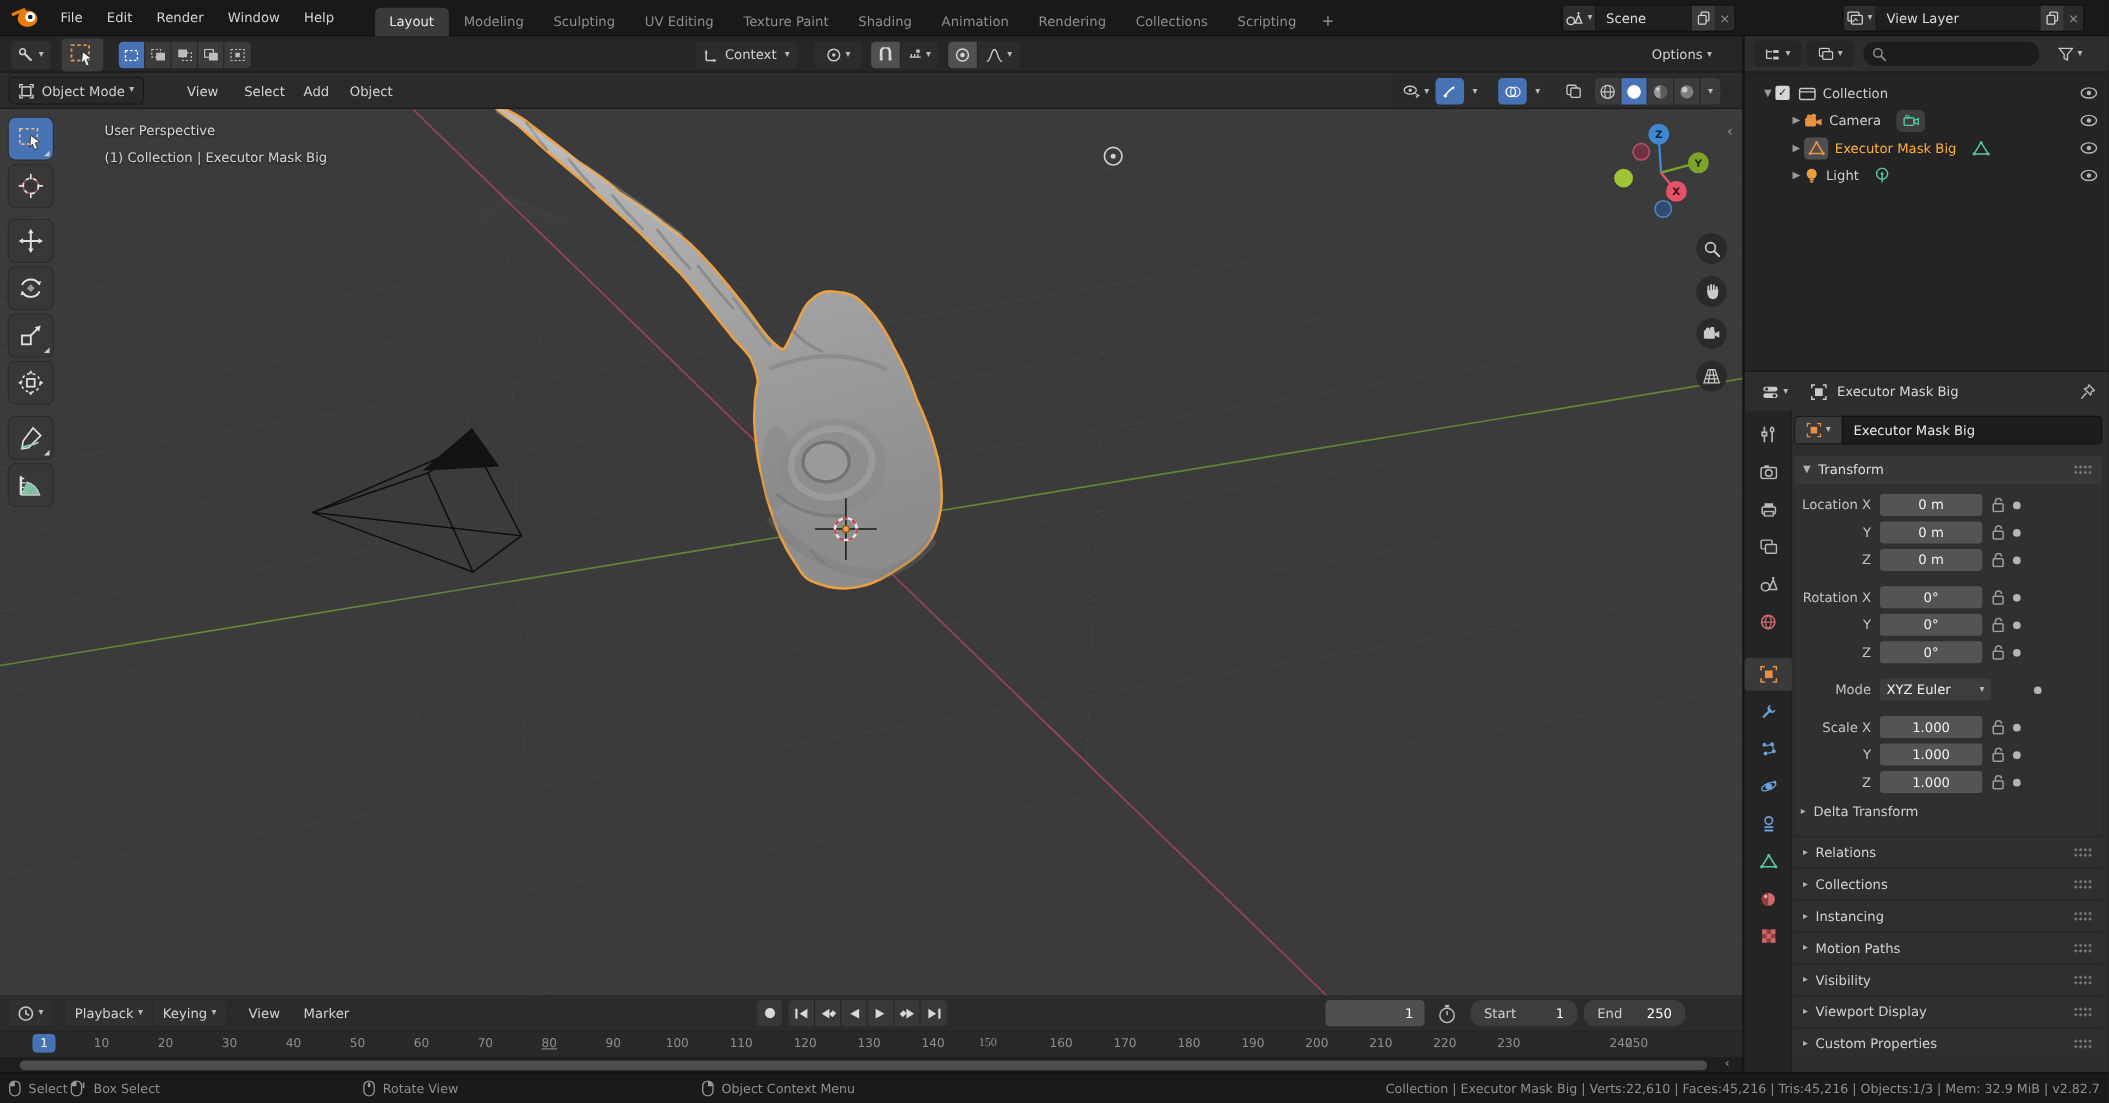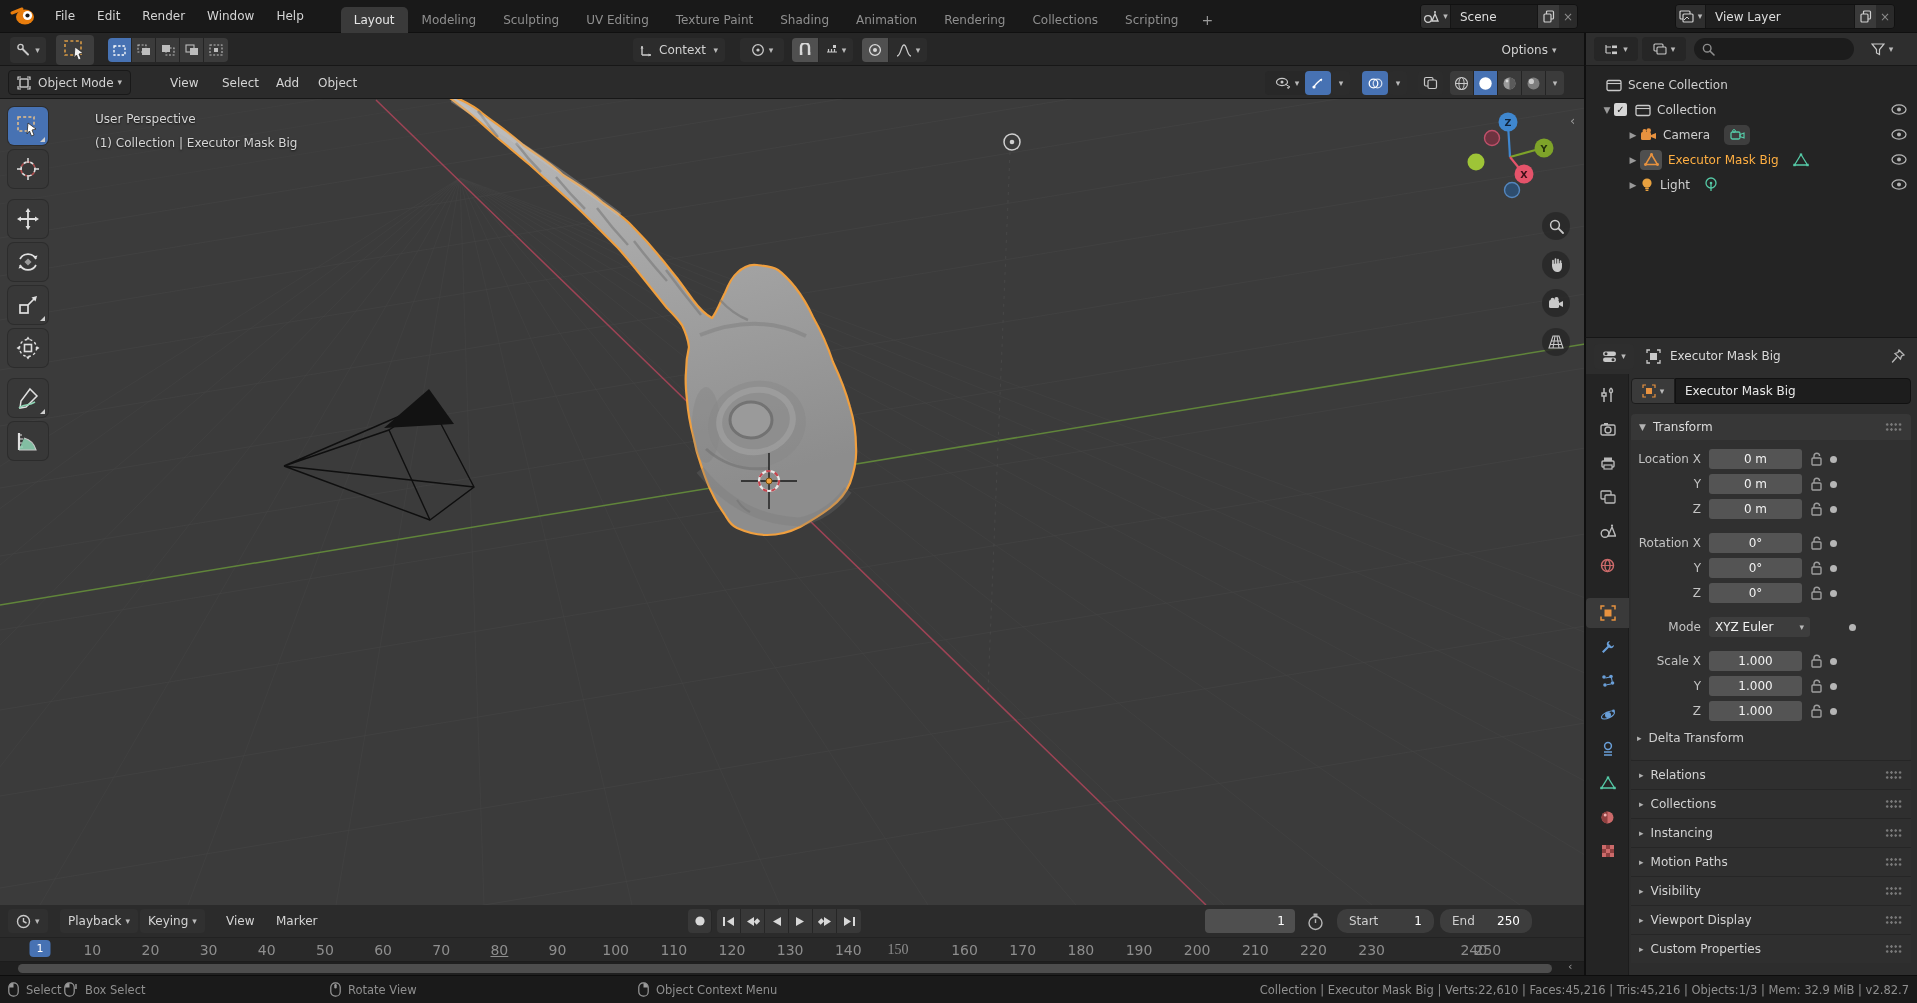--- a/index.html
+++ b/index.html
@@ -95,21 +95,21 @@
 .tl-menu{position:absolute;top:4px;height:24px;display:flex;align-items:center;padding:0 8px;background:#303030;border-radius:4px;color:#d4d4d4}
 .tl-menu.plain{background:transparent}
 #transport{position:absolute;left:688px;top:4px;display:flex;align-items:center}
 .tp-btn{width:24px;height:24px;background:#383838;display:flex;align-items:center;justify-content:center;border-right:1px solid #262626}
 .tp-btn:first-child{border-radius:4px;margin-right:5px}
 .tp-btn:nth-child(2){border-radius:4px 0 0 4px}
 .tp-btn:last-child{border-radius:0 4px 4px 0;border-right:none}
 #cur-frame{position:absolute;left:1205px;top:4px;width:90px;height:24px;background:#4f4f4f;border-radius:4px;color:#fff;display:flex;align-items:center;justify-content:flex-end;padding-right:10px}
 .range-btn{position:absolute;top:4px;height:24px;background:#3d3d3d;border-radius:10px;display:flex;align-items:center;justify-content:space-between;color:#cfcfcf;padding:0 12px}
 #ruler{height:24px;background:#292929;position:relative;border-bottom:1px solid #1c1c1c}
-.tick{position:absolute;top:4px;transform:translateX(-50%);color:#8e8e8e;font-size:14px}
+.tick{position:absolute;top:4px;transform:translateX(-50%);color:#8e8e8e;font-size:11px}
 .tick.cur{background:#4772b3;color:#fff;border-radius:4px;padding:0 7px;top:2px;font-size:11px;line-height:17px}
 #tl-scroll{height:13px;background:#1f1f1f;position:relative}
 #tl-thumb{position:absolute;left:18px;top:2px;width:1534px;height:9px;background:#4d4d4d;border-radius:5px}
 
 
 #statusbar{left:0;top:975px;width:1917px;height:28px;background:#1a1a1a;border-top:1px solid #0d0d0d;display:flex;align-items:center;color:#8f8f8f;font-size:11.5px}
 .hint{display:flex;align-items:center;position:absolute}
 #status-stats{position:absolute;right:8px;color:#8f8f8f;white-space:nowrap}
 .vline{position:absolute;left:1584px;top:33px;width:1px;height:942px;background:#0f0f0f}
 </style>
@@ -592,27 +592,20 @@
   </div>
   <div class="float-btn" style="top:229px">
     <svg width="16" height="14" viewBox="0 0 16 14">
         <path d="M5,1 L11,1 L15,13 L1,13 Z M7,1 L5,13 M9,1 L11,13 M3.5,6 L12.5,6 M2.5,9.5 L13.5,9.5" fill="none" stroke="#c9c9c9" stroke-width="1.1"></path>
       </svg>
   </div>
   <div class="collapse-arrow" style="left:1570px;top:14px">‹</div>
 </div>
 
 <div id="outliner" class="abs">
-  <div class="out-row" style="padding-left:20px">
-    <svg width="16" height="14" viewBox="0 0 16 14">
-        <rect x="1" y="2.5" width="14" height="10" rx="1.5" fill="none" stroke="#c9c9c9" stroke-width="1.3"></rect>
-        <path d="M1,5.5 L15,5.5" stroke="#c9c9c9" stroke-width="1.1"></path>
-      </svg>
-    <span class="out-label">Scene Collection</span>
-  </div>
   <div class="out-row" style="padding-left:14px">
     <span class="disc">▼</span>
     <span class="checkbox">✓</span>
     <svg style="margin-left:8px" width="16" height="14" viewBox="0 0 16 14">
         <rect x="1" y="2.5" width="14" height="10" rx="1.5" fill="none" stroke="#c9c9c9" stroke-width="1.3"></rect>
         <path d="M1,5.5 L15,5.5" stroke="#c9c9c9" stroke-width="1.1"></path>
       </svg>
     <span class="out-label">Collection</span>
     <span class="eye">
         <svg width="16" height="11" viewBox="0 0 16 11">

